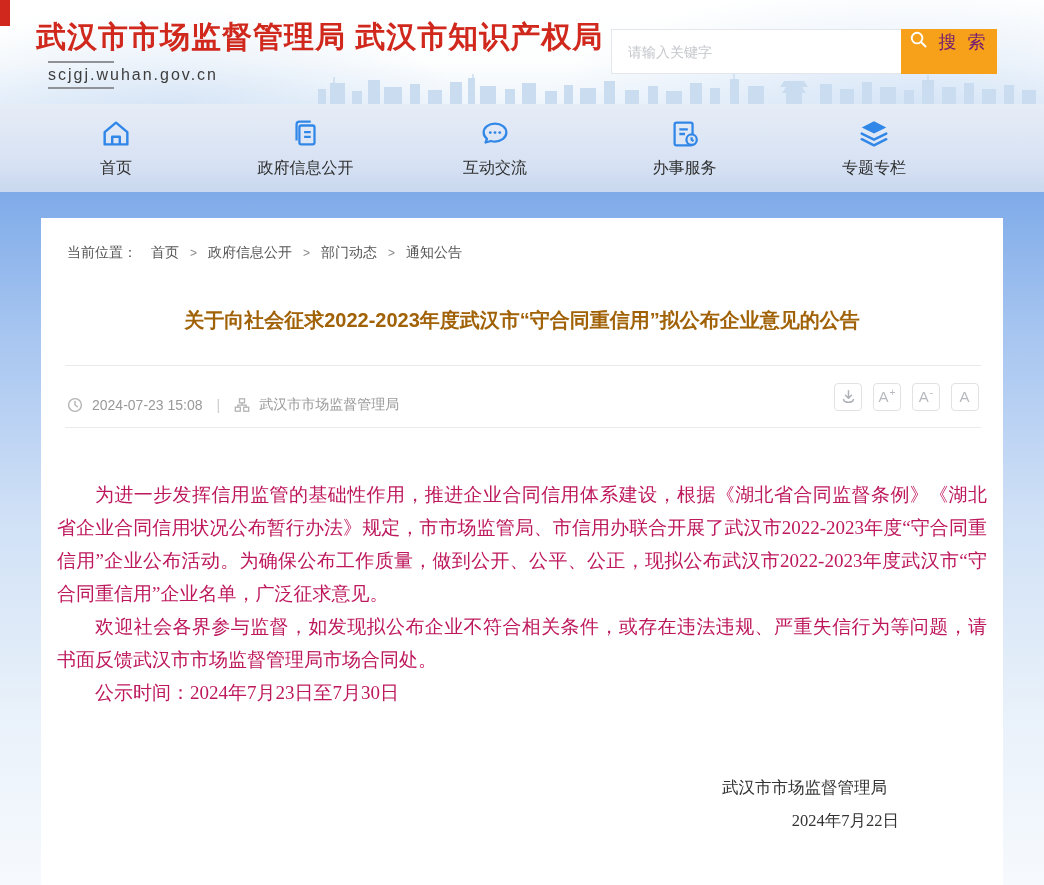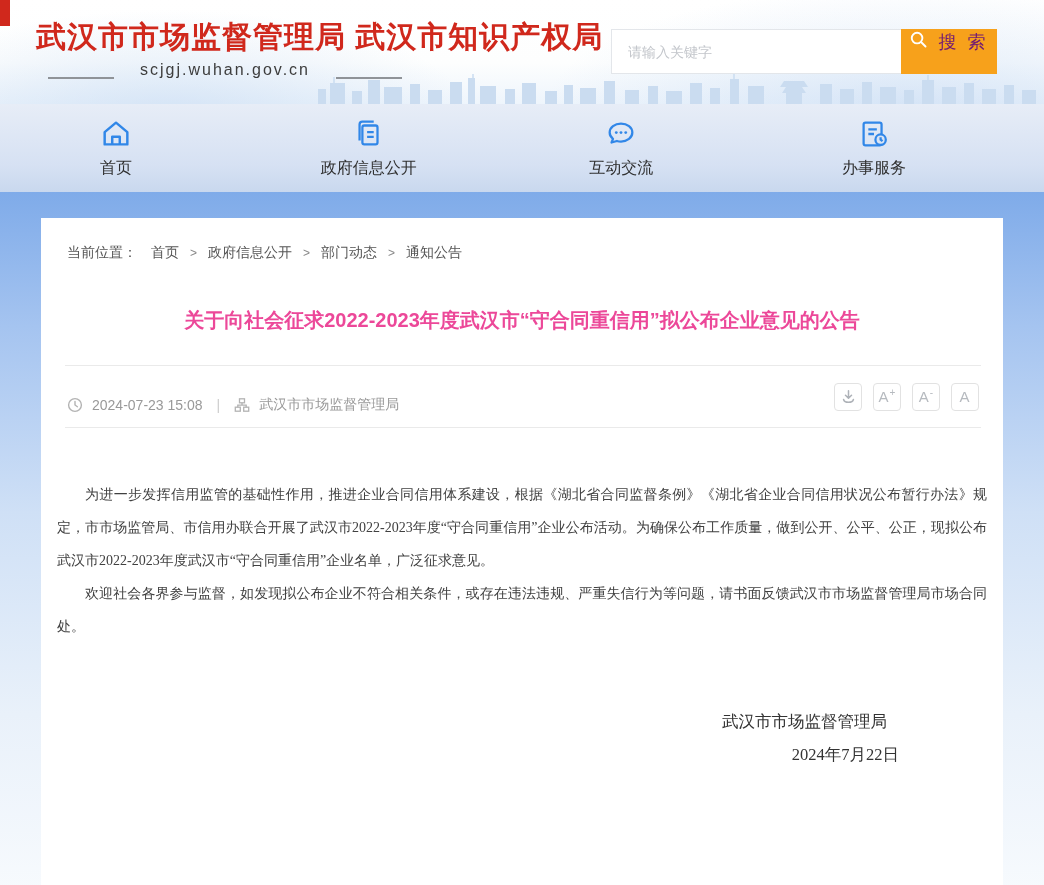--- a/index.html
+++ b/index.html
@@ -15,21 +15,21 @@
     position:relative; height:104px;
     background-image:
       radial-gradient(ellipse 430px 150px at 170px 115px, rgba(187,211,240,.50), rgba(187,211,240,0) 70%),
       radial-gradient(ellipse 520px 170px at 910px 105px, rgba(183,208,240,.45), rgba(183,208,240,0) 70%),
       linear-gradient(#ffffff 0%, #fdfefe 60%, #eef5fc 100%);
   }
   .corner-accent { position:absolute; left:0; top:0; width:10px; height:26px; background:#d0281c; }
   .skyline { position:absolute; left:0; bottom:0; width:1044px; height:30px; }
   .brand { position:absolute; left:36px; top:20px; }
   .site-title { margin:0; font-size:30px; font-weight:bold; color:#d0281c; letter-spacing:1px; line-height:34px; }
-  .site-url { display:flex; align-items:flex-end; gap:26px; margin:7px 0 0 12px; font-size:16px; color:#3d3d3d; letter-spacing:2px; }
+  .site-url { display:flex; align-items:flex-start; gap:3px; margin:7px 0 0 12px; font-size:16px; color:#3d3d3d; letter-spacing:2px;flex-direction:column; }
   .dash { width:66px; border-top:2px solid #8f9398; height:0; }
   .search { position:absolute; top:29px; right:47px; display:flex; align-items:stretch; height:45px; }
   .search-input { width:290px; height:45px; border:1px solid #e3e6ea; border-right:none; padding:11px 16px; font-size:14px; color:#333; outline:none; background:#fff; }
   .search-input::placeholder { color:#c3c6cb; }
   .search-btn { width:96px; border:none; background:#f7a11b; color:#701a75; font-size:18px; display:flex; align-items:flex-start; justify-content:center; gap:10px; cursor:pointer; letter-spacing:3px; font-family:inherit; }
   .search-btn svg { flex:0 0 auto; }
 
   
   .main-nav { height:88px; background:linear-gradient(180deg,#e7edf7 0%, #d6e1f3 70%, #c9d8ee 100%); display:flex; align-items:center; }
   .nav-inner { display:flex; width:878px; margin-left:56px; justify-content:space-between; }
@@ -43,30 +43,30 @@
     height:842px; padding-top:26px;
     background:linear-gradient(180deg,#7fabe9 0%, #a5c4f0 16%, #cfe0f6 38%, #e9f1fa 62%, #f8fbfe 85%, #fdfefe 100%);
   }
   .card { width:962px; margin:0 auto; background:#fff; min-height:667px; padding:26px 16px 0; }
 
   .breadcrumb { display:flex; align-items:center; font-size:14px; color:#555; padding-left:10px; }
   .breadcrumb .bc-label { margin-right:14px; }
   .breadcrumb a { color:#555; text-decoration:none; cursor:pointer; }
   .breadcrumb .sep { color:#888; margin:0 11px; font-size:12px; }
 
-  .article-title { margin:44px 50px 0; text-align:center; font-size:20px; font-weight:bold; color:#ec4899; line-height:1.45; }
+  .article-title { margin:44px 50px 0; text-align:center; font-size:20px; font-weight:bold; color:#a16207; line-height:1.45; }
 
   .meta-row { margin:30px 6px 0 8px; border-top:1px solid #eaeaea; border-bottom:1px solid #eaeaea; padding:13px 2px; display:flex; justify-content:space-between; align-items:center; }
   .meta-left { display:flex; align-items:center; gap:9px; font-size:14px; color:#999;margin-top:17px; }
   .meta-sep { color:#ccc; margin:0 5px; }
   .tools { display:flex; gap:11px; }
   .tool-btn { width:28px; height:28px; border:1px solid #e2e2e2; border-radius:4px; background:#fff; color:#b6babf; font-size:15px; line-height:1; display:flex; align-items:center; justify-content:center; cursor:pointer; padding:0; font-family:inherit; }
   .tool-btn sup { font-size:10px; margin:-7px 0 0 1px; }
 
-  .article-body { margin-top:50px; font-size:14px; line-height:33px; color:#404040; text-align:justify; font-family:"Liberation Serif","DejaVu Serif",serif; }
+  .article-body { margin-top:50px; font-size:19px; line-height:33px; color:#be185d; text-align:justify; font-family:"Liberation Serif","DejaVu Serif",serif; }
   .article-body p { margin:0; text-indent:2em; }
 
   .signature { margin-top:62px; font-size:16.5px; line-height:33px; color:#333; font-family:"Liberation Serif","DejaVu Serif",serif; }
   .signature p { margin:0; text-align:right; }
   .signature .org { padding-right:100px; }
   .signature .date { padding-right:88px; }
 </style>
 </head>
 <body>
 
@@ -180,20 +180,29 @@
         <span class="nav-icon">
           <svg viewBox="0 0 36 36" fill="none" stroke="#3187e8" stroke-width="2.4" stroke-linejoin="round">
             <rect x="7" y="6" width="19" height="24" rx="2"></rect>
               <path d="M12 13h9M12 18h6"></path>
             <circle cx="25" cy="24" r="5.5" fill="#d9e4f4"></circle>
               <path d="M25 21.5V24l2 1.6"></path>
           </svg>
         </span>
         <span class="nav-label">办事服务</span>
       </div>
+      <div class="nav-item">
+        <span class="nav-icon">
+          <svg viewBox="0 0 36 36">
+            <path d="M18 4.5 31 11 18 17.5 5 11z" fill="#3187e8"></path>
+            <path d="M5 17.5 18 24l13-6.5M5 23.5 18 30l13-6.5" fill="none" stroke="#3187e8" stroke-width="2.6" stroke-linejoin="round" stroke-linecap="round"></path>
+          </svg>
+        </span>
+        <span class="nav-label">专题专栏</span>
+      </div>
     </div>
   </nav>
 
   <div class="backdrop">
     <main class="card">
 
       <div class="breadcrumb">
         <span class="bc-label">当前位置：</span>
         <a>首页</a>
         <span class="sep">&gt;</span>
@@ -242,20 +251,21 @@
           <button class="tool-btn">
               <span>A</span>
               <sup></sup>
             </button>
         </div>
       </div>
 
       <article class="article-body">
         <p>为进一步发挥信用监管的基础性作用，推进企业合同信用体系建设，根据《湖北省合同监督条例》《湖北省企业合同信用状况公布暂行办法》规定，市市场监管局、市信用办联合开展了武汉市2022-2023年度“守合同重信用”企业公布活动。为确保公布工作质量，做到公开、公平、公正，现拟公布武汉市2022-2023年度武汉市“守合同重信用”企业名单，广泛征求意见。</p>
         <p>欢迎社会各界参与监督，如发现拟公布企业不符合相关条件，或存在违法违规、严重失信行为等问题，请书面反馈武汉市市场监督管理局市场合同处。</p>
+        <p>公示时间：2024年7月23日至7月30日</p>
       </article>
 
       <div class="signature">
         <p class="org">武汉市市场监督管理局</p>
         <p class="date">2024年7月22日</p>
       </div>
 
     </main>
   </div>
 </div>

